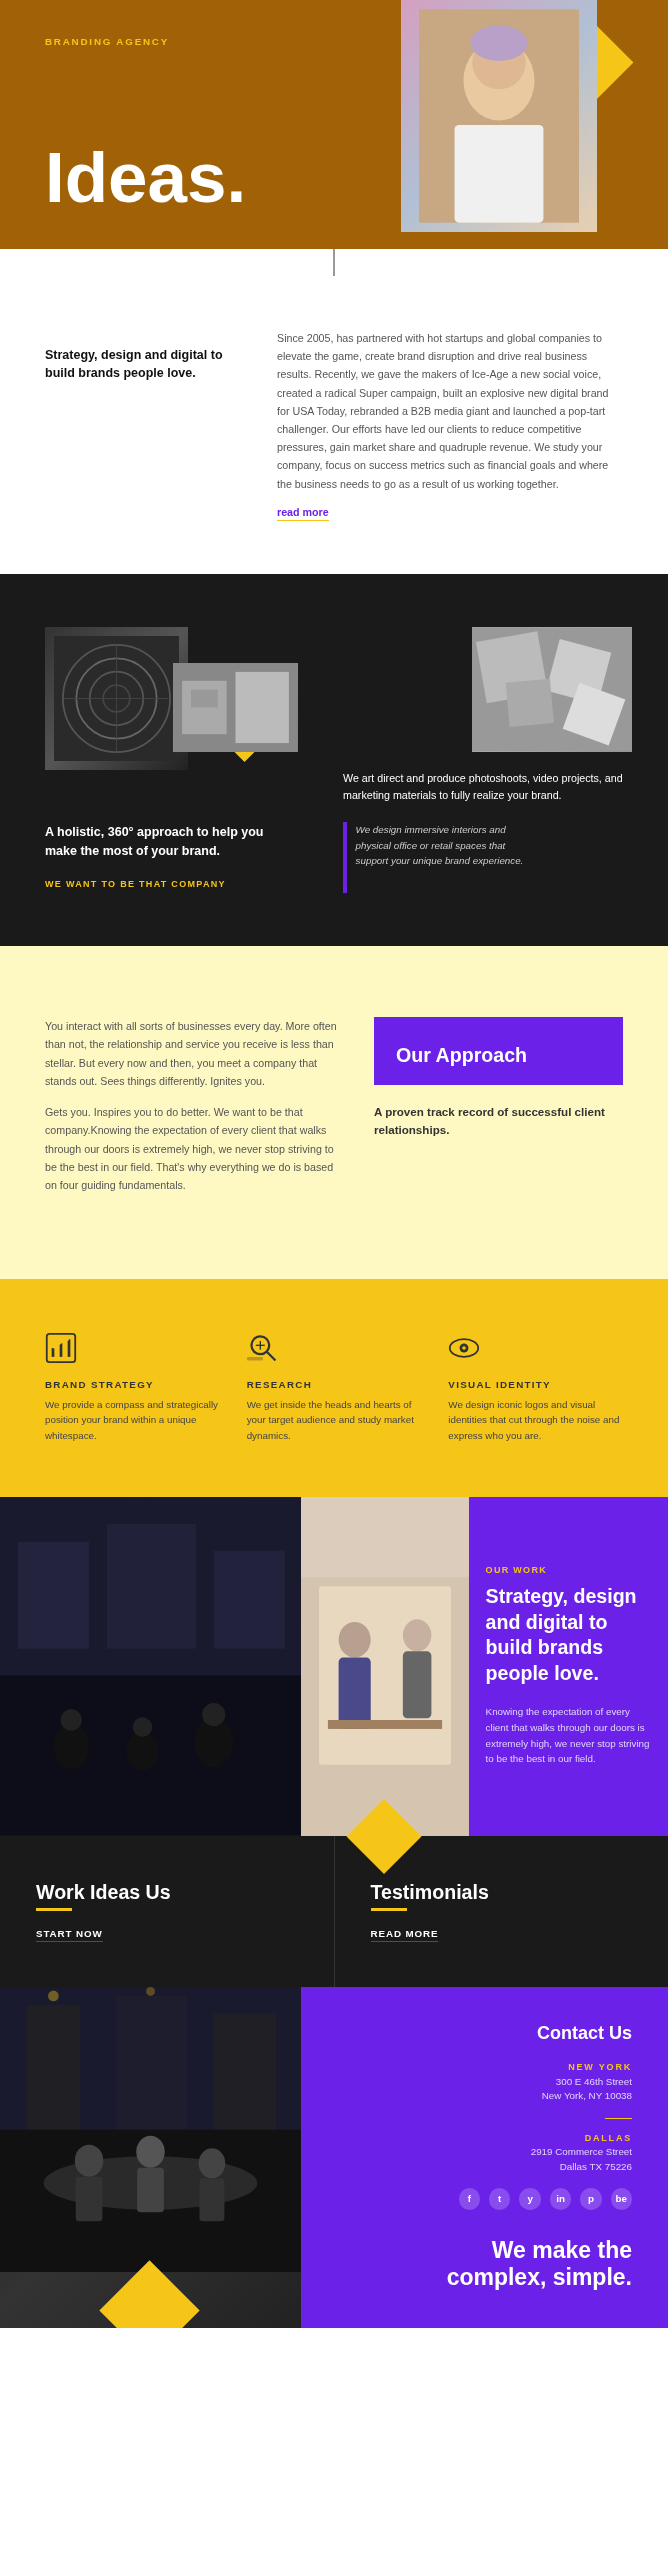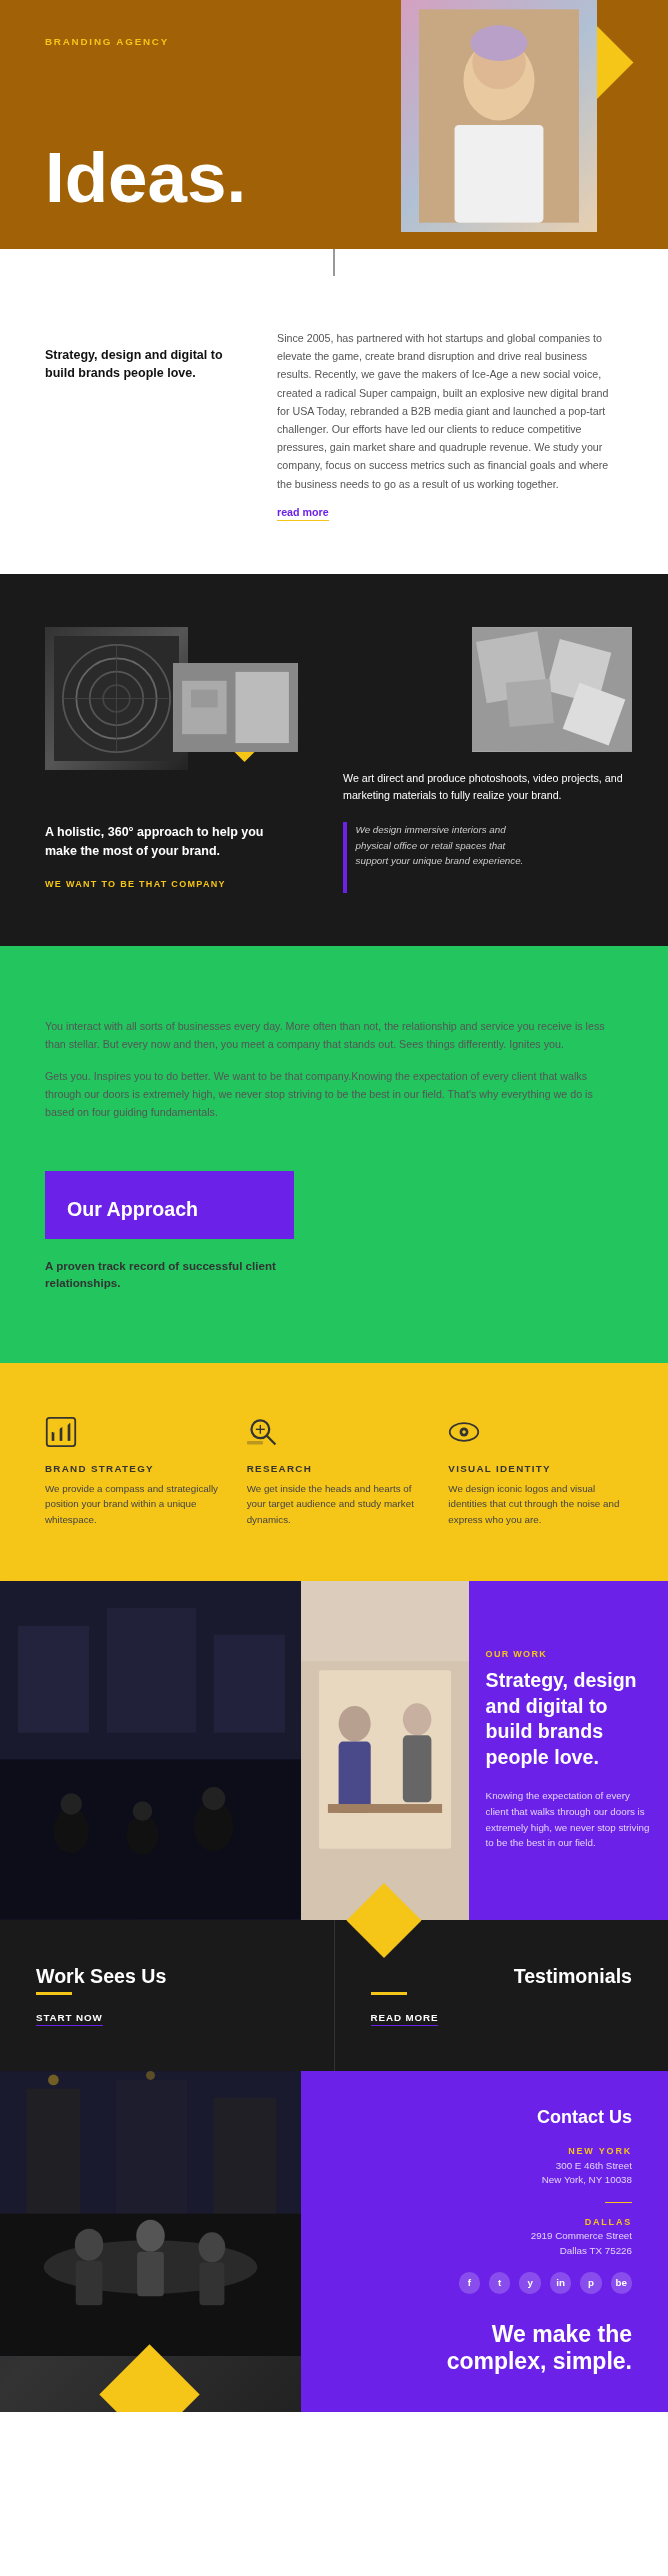--- a/index.html
+++ b/index.html
@@ -220,22 +220,21 @@
       display: inline-block;
       width: 178px;
       vertical-align: top;
     }
 
     
     .approach-section {
       display: flex;
       padding: 71px 45px;
       gap: 36px;
-      background: #22c55e;
-      flex-direction: column;
+      background: #fef9c3;
     }
     .approach-left {
       flex: 1;
       font-size: 10.7px;
       color: #555;
       line-height: 1.7;
     }
     .approach-left p { margin-bottom: 13.4px; }
     .approach-right {
       width: 249px;
@@ -387,21 +386,20 @@
     }
     .testimonials-section {
       flex: 1;
       padding: 45px 36px;
     }
     .test-title {
       color: #fff;
       font-size: 19.6px;
       font-weight: 700;
       margin-bottom: 4.5px;
-      text-align: right;
     }
     .test-bar {
       width: 36px;
       height: 2.7px;
       background: #f5c518;
       margin-bottom: 13.4px;
     }
     .test-btn {
       display: inline-block;
       color: #fff;
@@ -684,21 +682,21 @@
   </div>
   <div class="portfolio-right">
     <div class="portfolio-label">Our Work</div>
     <h3 class="portfolio-title">Strategy, design and digital to build brands people love.</h3>
     <p class="portfolio-desc-text">Knowing the expectation of every client that walks through our doors is extremely high, we never stop striving to be the best in our field.</p>
   </div>
 </section>
 
 <div class="bottom-two">
   <div class="work-section">
-    <h3 class="work-title">Work Sees Us</h3>
+    <h3 class="work-title">Work Ideas Us</h3>
     <div class="work-bar"></div>
     <span class="work-btn">start now</span>
   </div>
   <div class="testimonials-section">
     <h3 class="test-title">Testimonials</h3>
     <div class="test-bar"></div>
     <span class="test-btn">read more</span>
   </div>
 </div>
 

